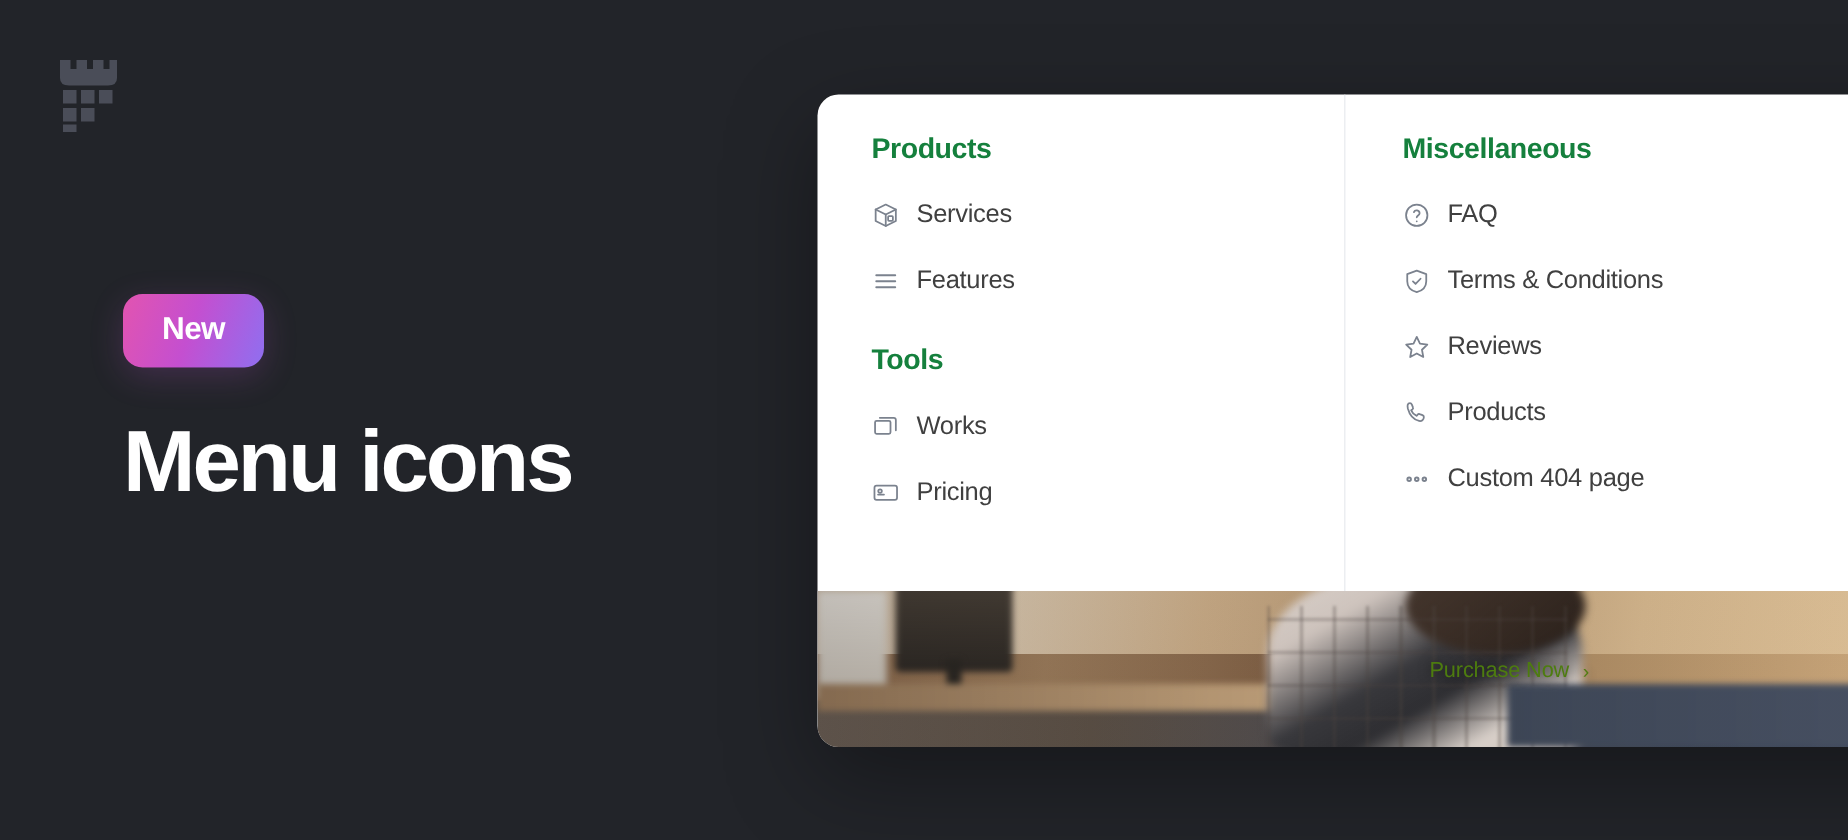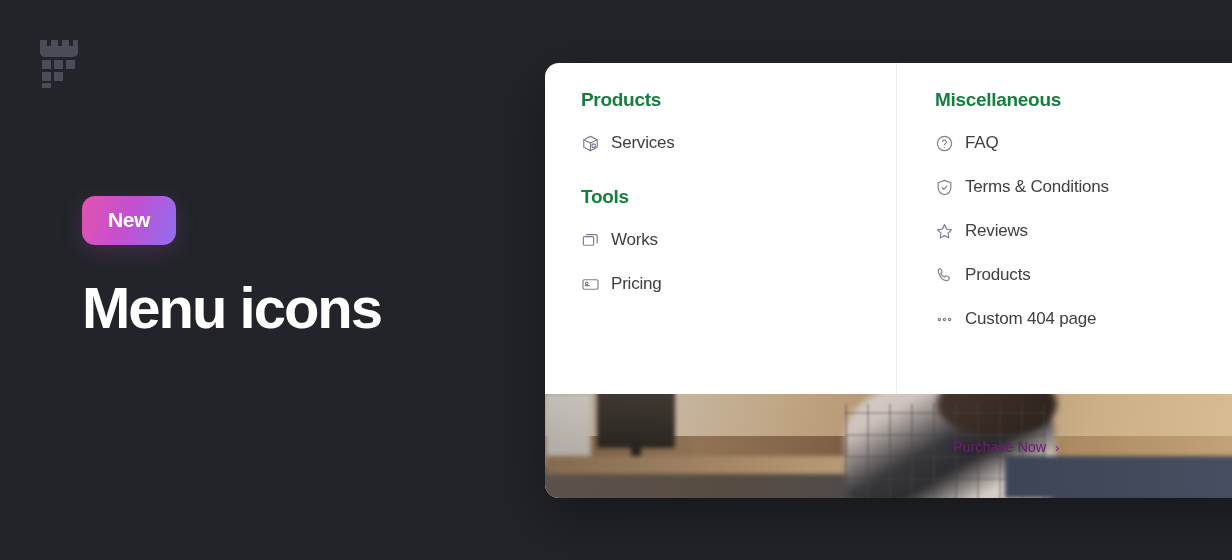--- a/index.html
+++ b/index.html
@@ -112,21 +112,21 @@
 
   .banner-text {
     position:absolute; left:174px; top:26px;
     color:#ffffff; font-weight:bold;
     font-size:22px; line-height:1.22; letter-spacing:-0.5px;
     text-shadow:0 1px 10px rgba(0,0,0,.38);
   }
   .purchase {
     position:absolute; left:408px; top:45px;
     display:flex; align-items:center; gap:9px;
-    color:#701a75; font-size:14.5px; letter-spacing:-0.1px;
+    color:#4d7c0f; font-size:14.5px; letter-spacing:-0.1px;
     text-shadow:0 1px 8px rgba(0,0,0,.5);
     cursor:pointer;
   }
   .purchase .chev { font-size:13px; opacity:.95; }
 </style>
 </head>
 <body>
 
 <div class="stage">
 
@@ -166,20 +166,30 @@
             <svg width="19" height="19" viewBox="0 0 24 24" fill="none" stroke="currentColor" stroke-width="1.5" stroke-linecap="round" stroke-linejoin="round">
               <path d="M12 3 20.5 7.2 20.5 16.8 12 21 3.5 16.8 3.5 7.2z"></path>
               <path d="M3.5 7.2 12 11.4 20.5 7.2"></path>
               <path d="M12 11.4 12 21"></path>
               <rect x="14" y="12.8" width="4" height="4" rx="0.7"></rect>
             </svg>
           </span>
           <span class="menu-label">Services</span>
         </div>
 
+        <div class="menu-item">
+          <span class="menu-icon">
+            <svg width="19" height="19" viewBox="0 0 24 24" fill="none" stroke="currentColor" stroke-width="1.6" stroke-linecap="round">
+              <path d="M4 7h16"></path>
+                <path d="M4 12h16"></path>
+                <path d="M4 17h16"></path>
+            </svg>
+          </span>
+          <span class="menu-label">Features</span>
+        </div>
 
         <div class="col-heading second">Tools</div>
 
         <div class="menu-item">
           <span class="menu-icon">
             <svg width="19" height="19" viewBox="0 0 24 24" fill="none" stroke="currentColor" stroke-width="1.5" stroke-linecap="round" stroke-linejoin="round">
               <rect x="3" y="7" width="13" height="11" rx="1.3"></rect>
               <path d="M7 4.5h11.7c1 0 1.8.8 1.8 1.8V15"></path>
             </svg>
           </span>

